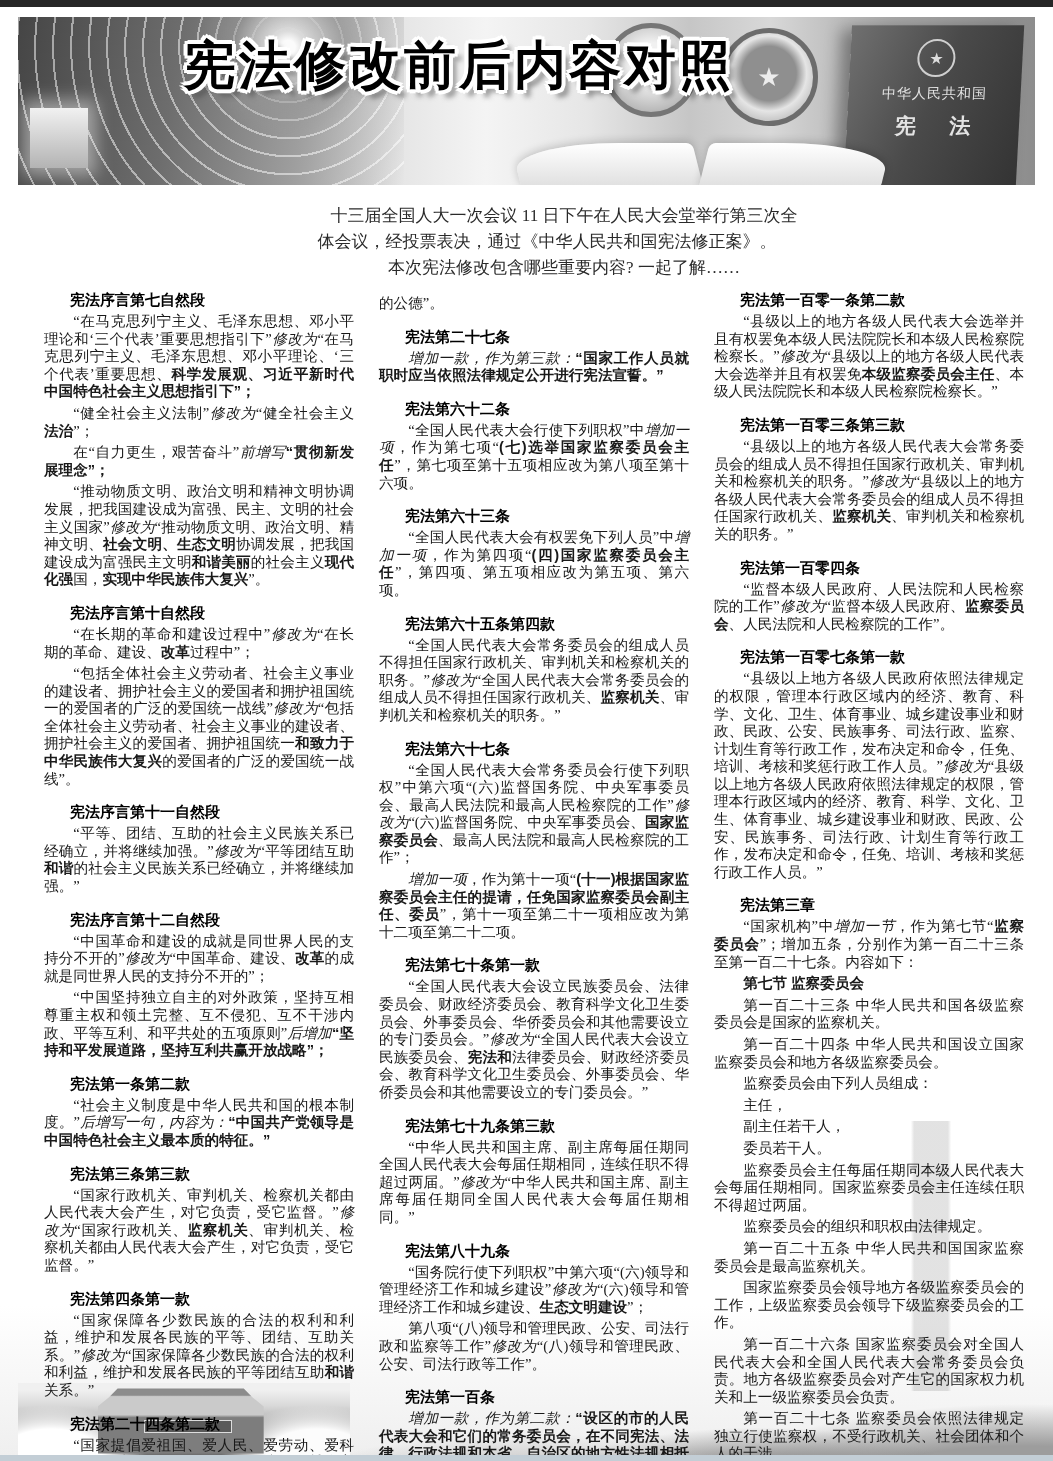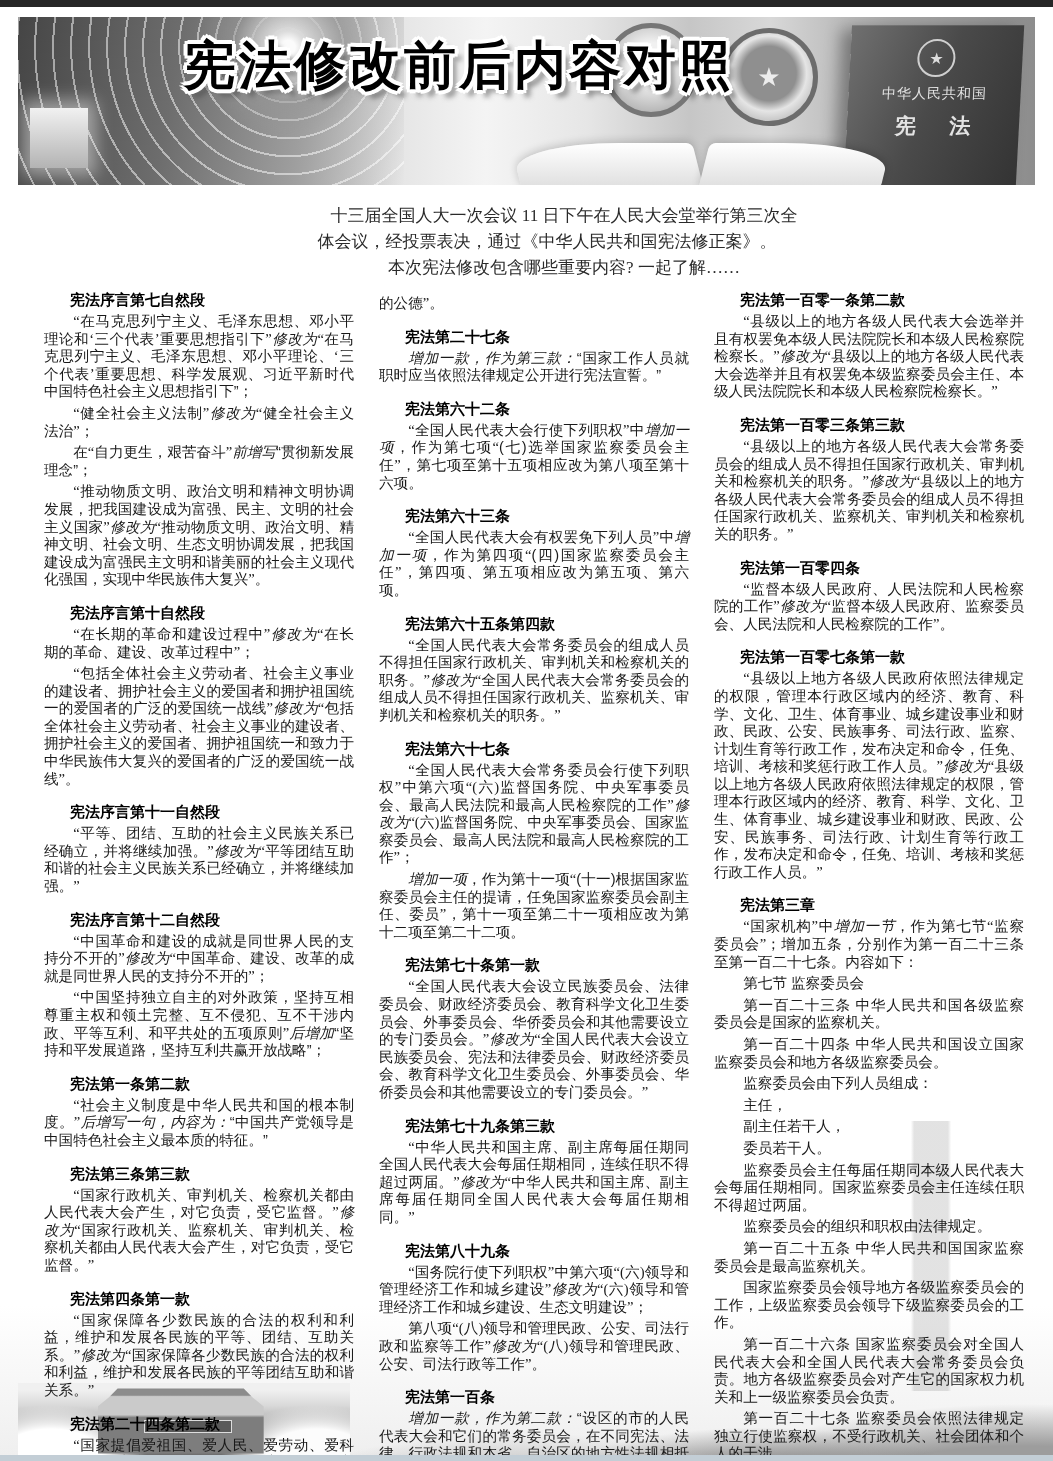--- a/index.html
+++ b/index.html
@@ -76,21 +76,21 @@
   #columns{position:absolute;left:40px;top:291px;width:988px;display:flex;gap:17px;z-index:2;}
   .col{width:318px;font-size:14.6px;line-height:17.6px;text-align:justify;color:#191919;}
   .sec{margin:0 0 15px 0;}
   .sec h3{
     font-size:15px;line-height:18px;margin:0 0 1px 0;text-indent:2em;font-weight:bold;
     font-family:"Liberation Sans","DejaVu Sans",sans-serif;color:#000;
   }
   .col p{margin:4px;text-indent:2em;}
   .col p.noind{text-indent:0;}
   .col span.i{font-style:italic;}
-  .col span.b, .col p.sub span{font-weight:normal;font-family:"Liberation Sans","DejaVu Sans",sans-serif;}
+  .col span.b, .col p.sub span{font-weight:bold;font-family:"Liberation Sans","DejaVu Sans",sans-serif;}
   
   .haze{position:absolute;left:0;right:0;bottom:6px;height:150px;z-index:0;
     background:linear-gradient(rgba(238,238,238,0),rgba(226,226,226,.55));}
   .mountains{
     position:absolute;left:320px;right:0;bottom:5px;height:100px;z-index:1;
     background:
       radial-gradient(55% 130% at 28% 175%, #c0c0c0 45%, rgba(192,192,192,0) 75%),
       radial-gradient(45% 120% at 60% 165%, #8b8b8b 48%, rgba(139,139,139,0) 78%),
       radial-gradient(60% 140% at 96% 160%, #9d9d9d 50%, rgba(157,157,157,0) 80%);
   }

